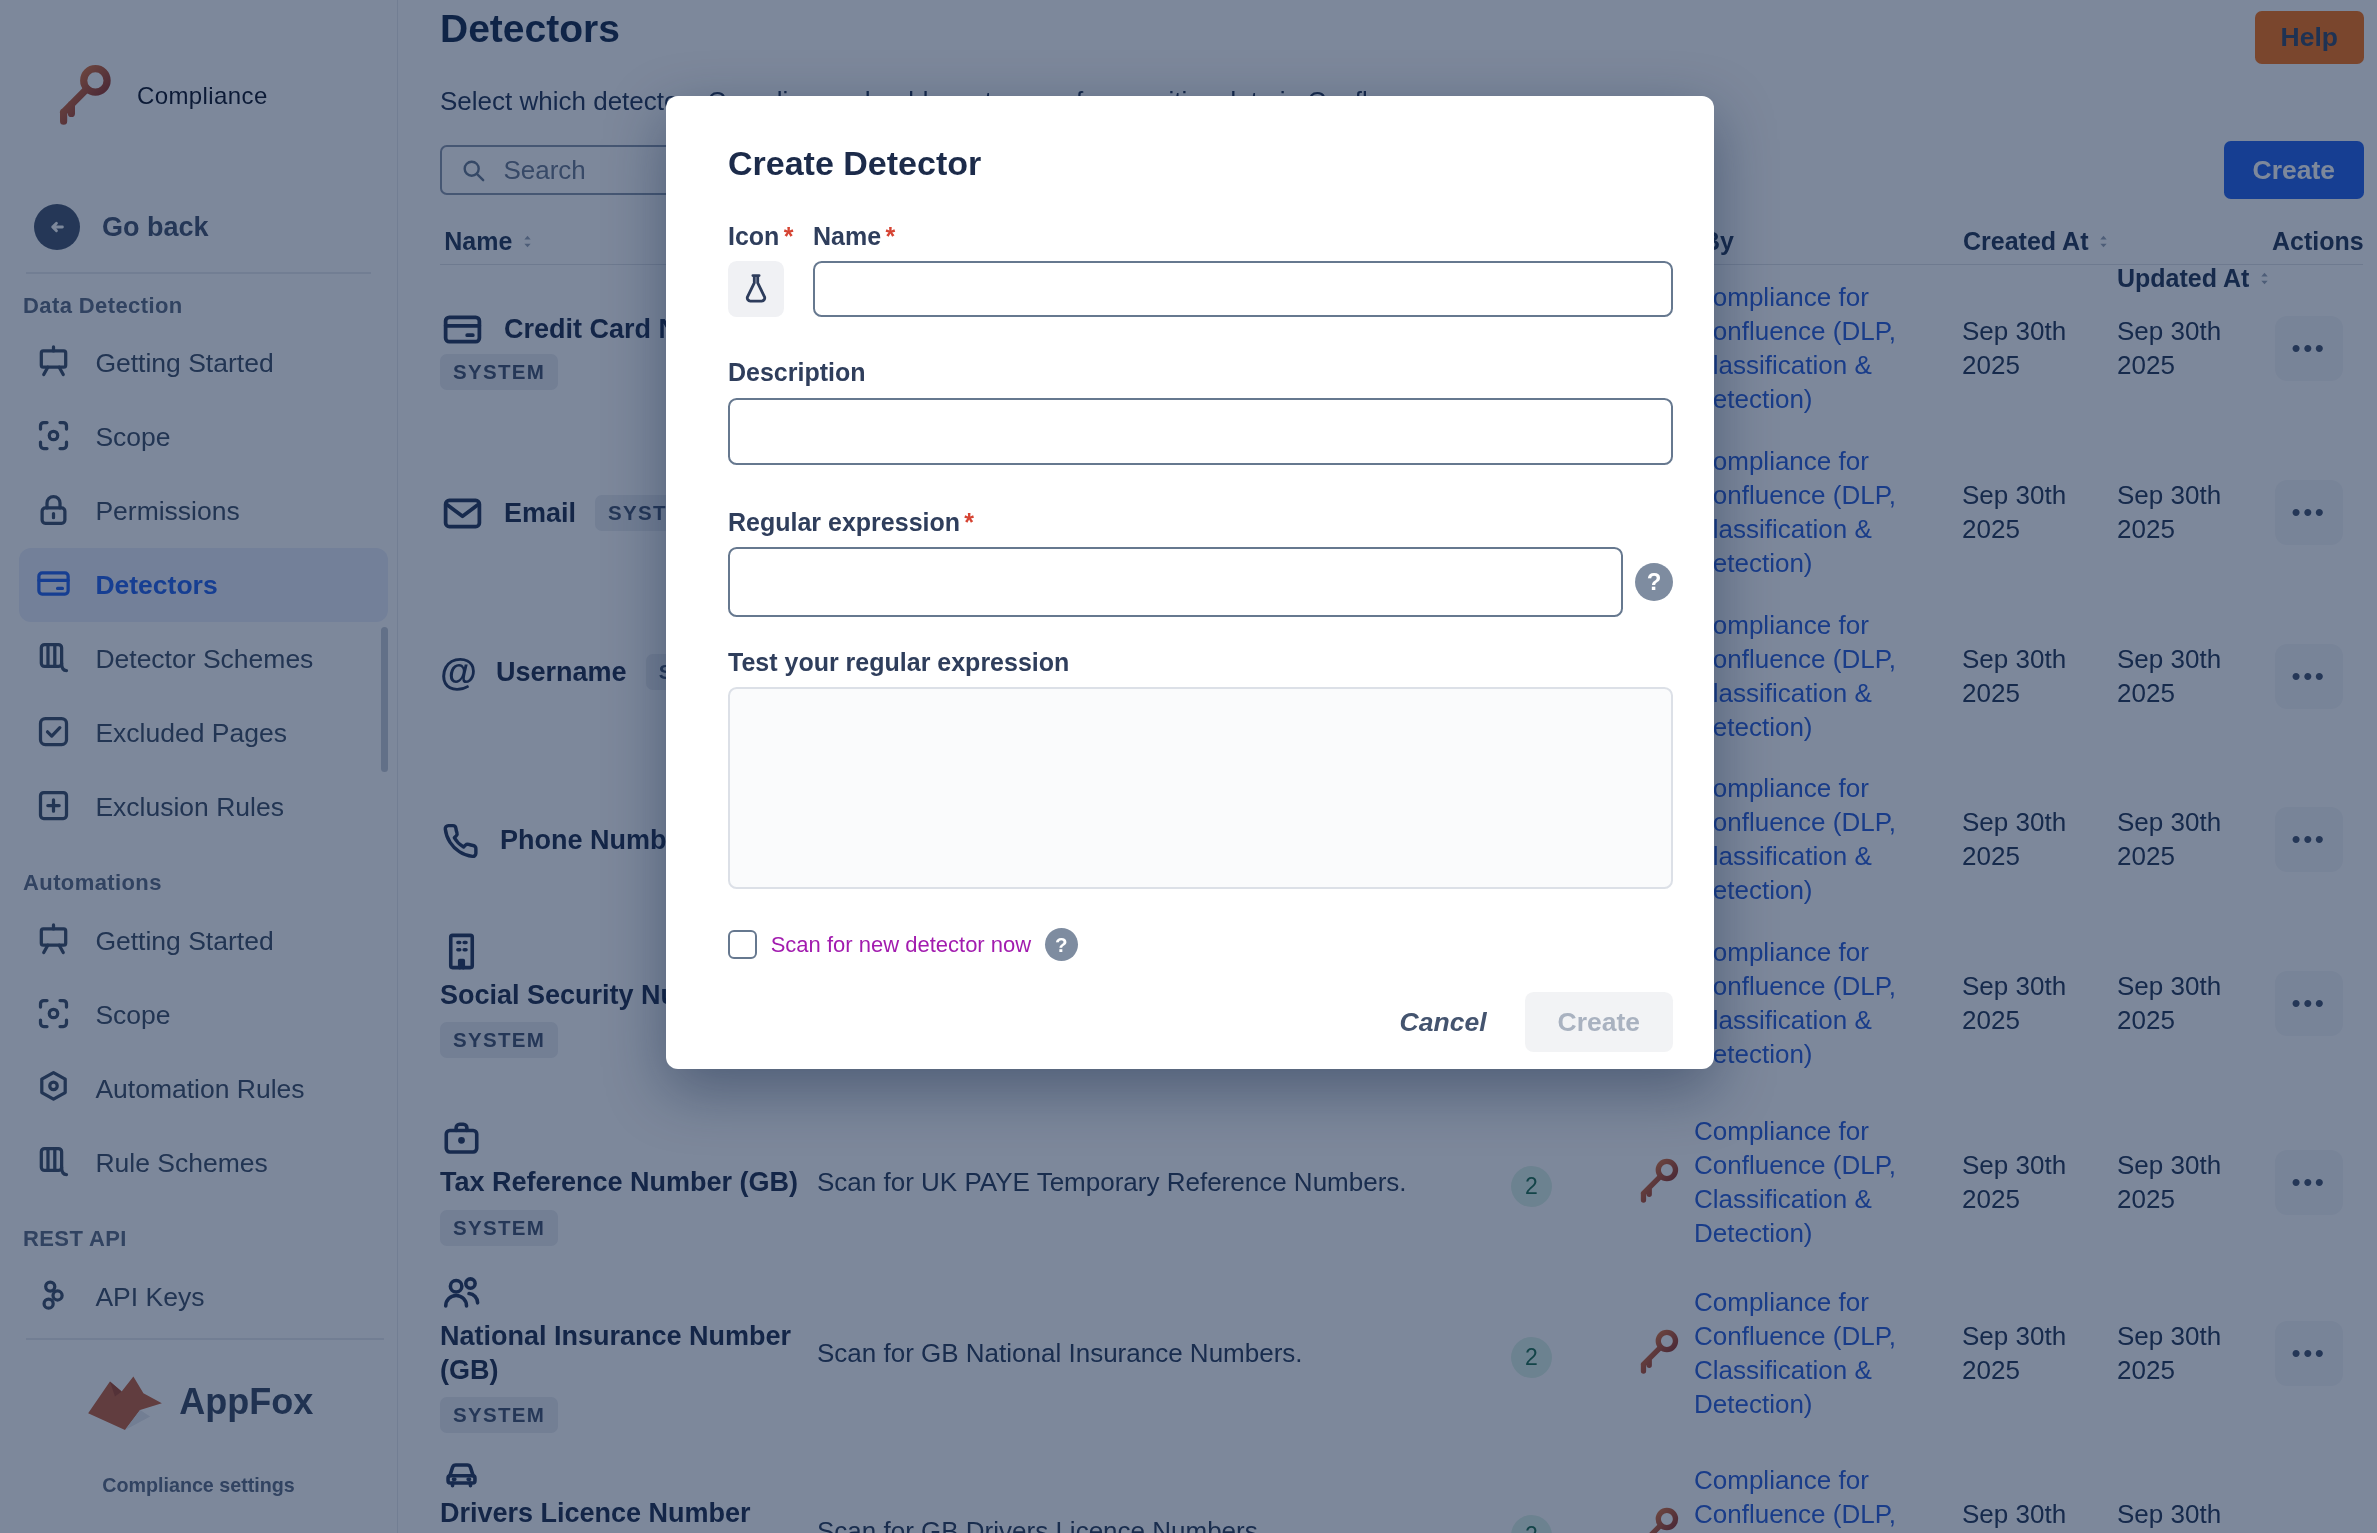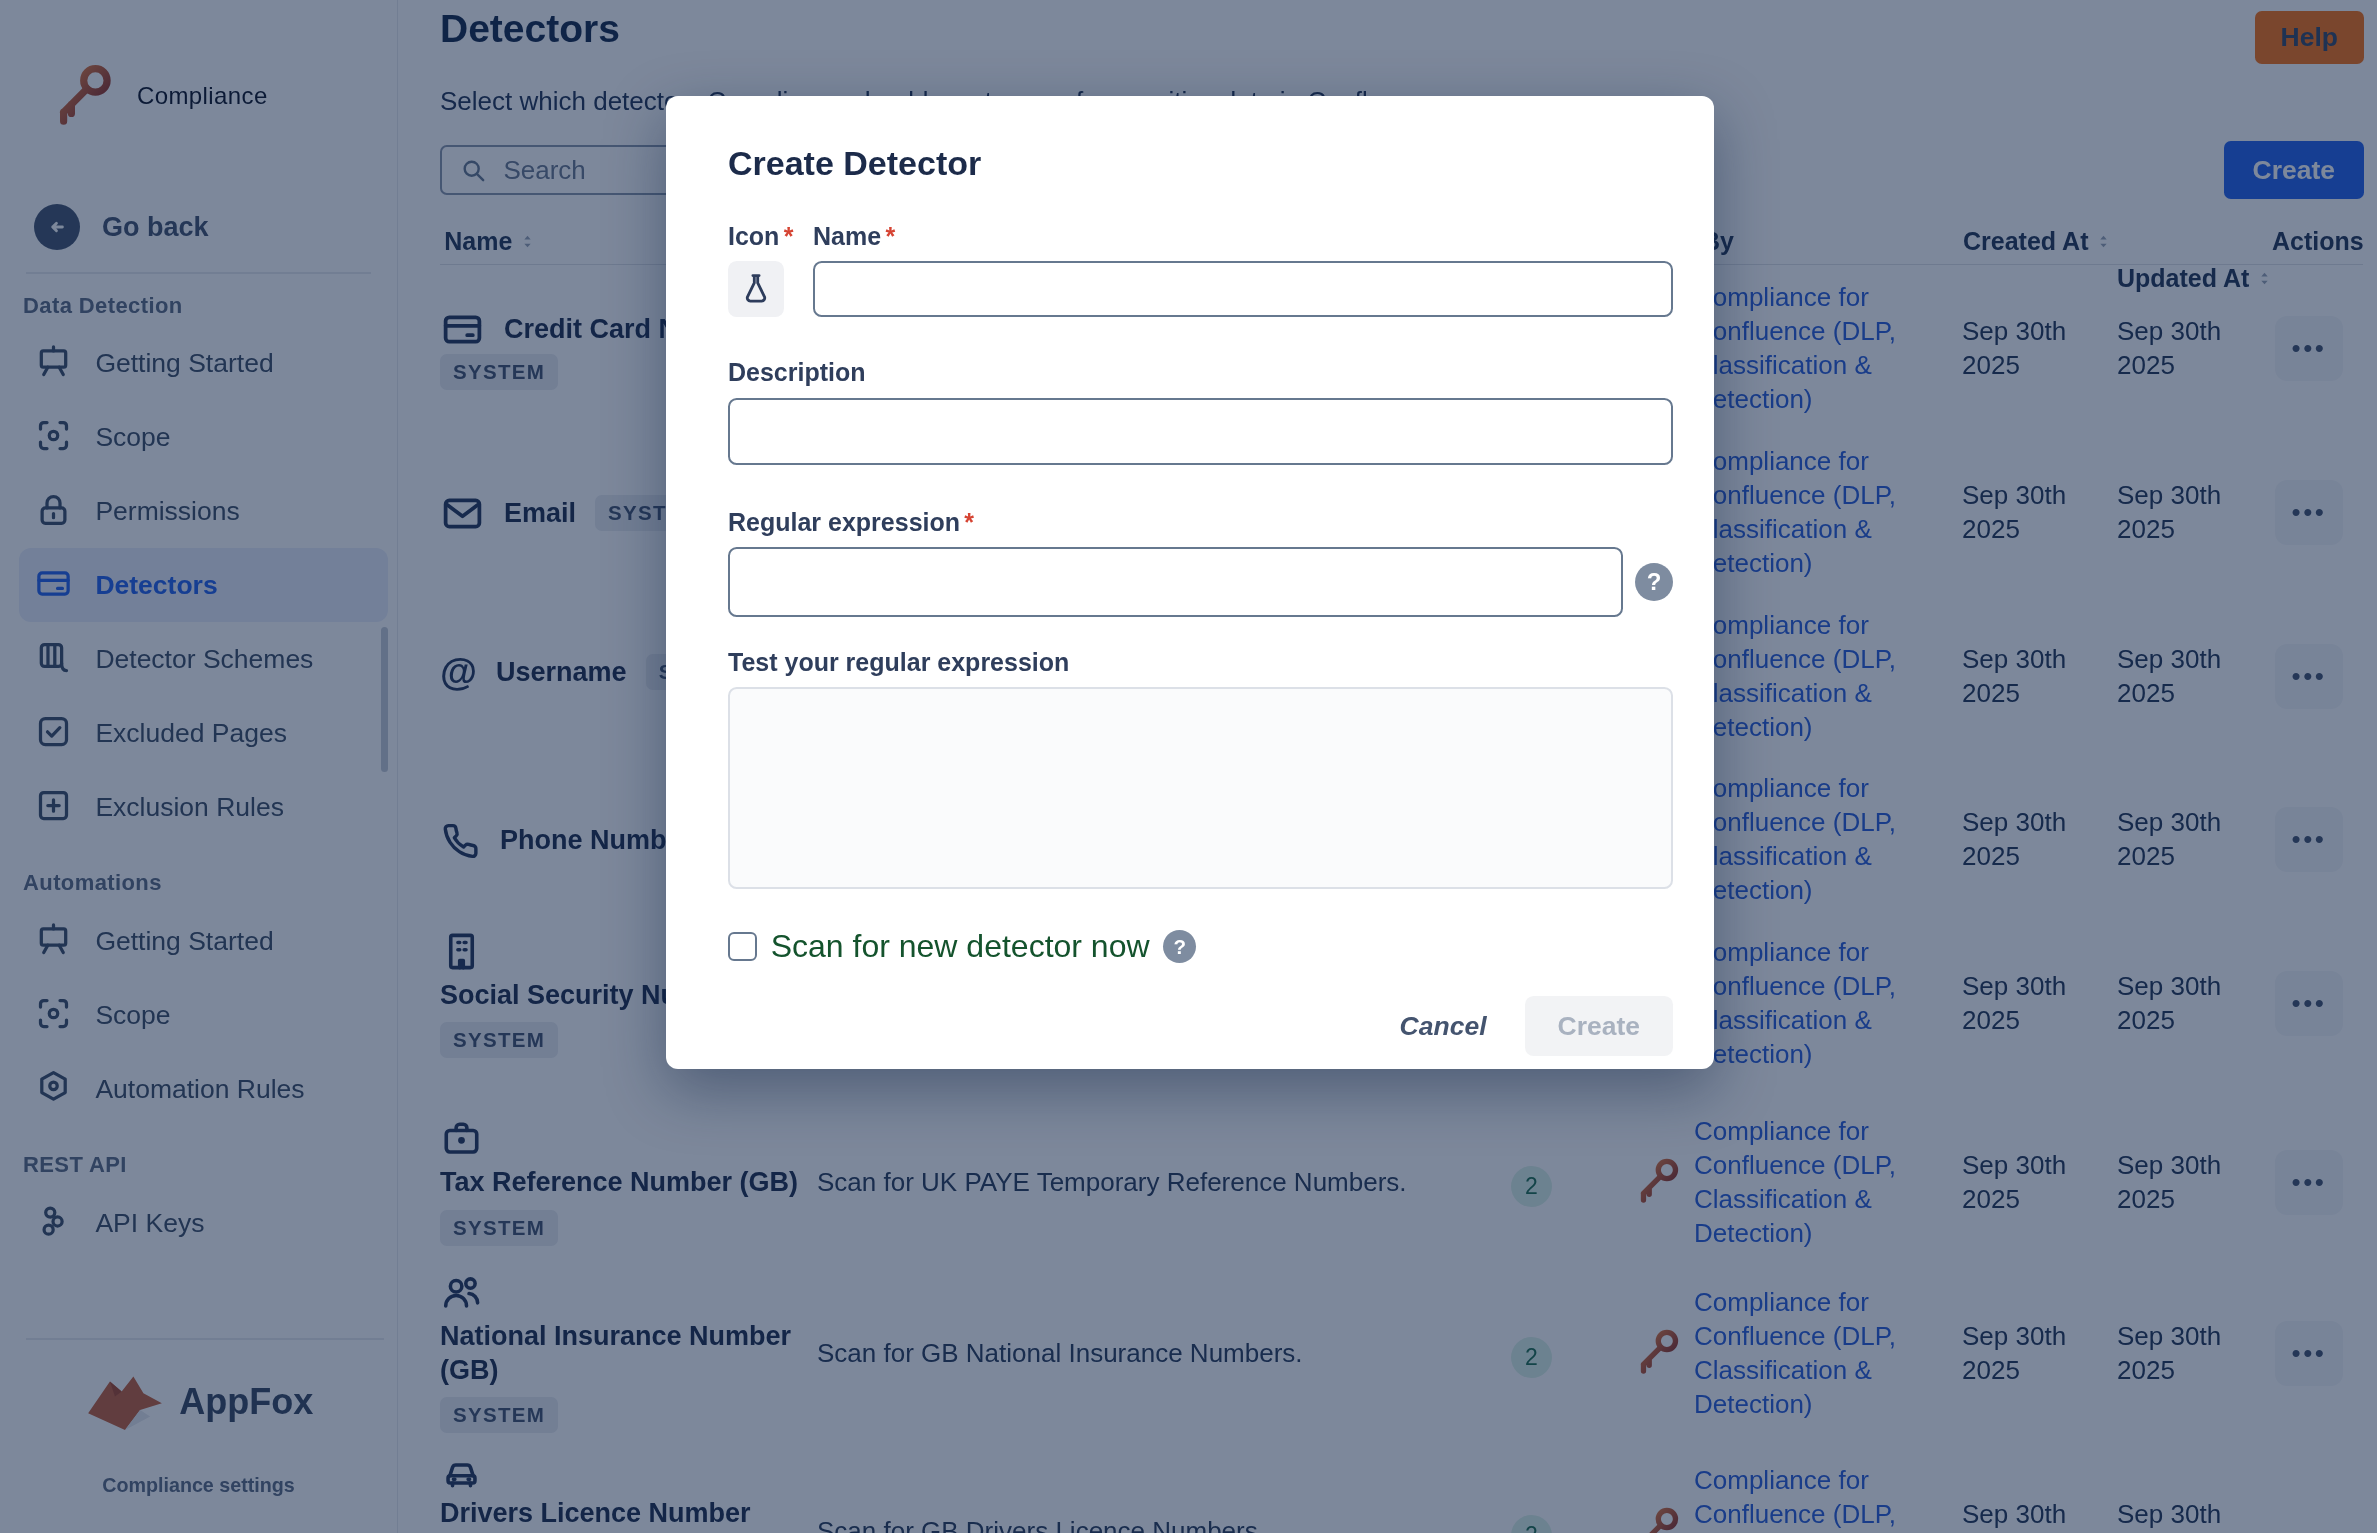--- a/index.html
+++ b/index.html
@@ -124,21 +124,21 @@
     font-size:24px; font-weight:700; display:flex; align-items:center; justify-content:center;
     flex:0 0 auto; cursor:pointer; }
   .qmark.small { width:33px; height:33px; font-size:20.5px; }
   .lbl-test { margin-top:31px; }
   .m-textarea { width:100%; height:202px; margin-top:10.3px; background:#FAFBFC;
     border:2.1px solid #DCE0E7; border-radius:8.6px; resize:none; font-family:inherit;
     font-size:26px; padding:13.7px 17px; color:#172B4D; outline:none; }
   .m-checkrow { display:flex; align-items:center; gap:13.7px; margin-top:36px; }
   .m-checkbox { width:29px; height:29px; border:2.1px solid #66788F; border-radius:6px;
     background:#fff; cursor:pointer; }
-  .m-checklabel { font-size:32px; color:#14532d; }
+  .m-checklabel { font-size:22px; color:#a21caf; }
   .m-footer { display:flex; justify-content:flex-end; align-items:center; gap:38px; margin-top:31px; }
   .cancel-btn { border:none; background:transparent; font-size:26.5px; font-weight:700;
     color:#44546F; font-family:inherit; cursor:pointer;font-style:italic; }
   .create-disabled { height:60px; padding:0 33px; border:none; border-radius:8.6px;
     background:#F2F3F5; color:#A9B2C0; font-size:26.5px; font-weight:700; font-family:inherit; }
 
   .ic { display:block; }
 </style>
 </head>
 <body>
@@ -258,20 +258,28 @@
           <span class="sb-item-label">Scope</span>
         </div>
         <div class="sb-item">
           <span class="ic">
             <svg width="39" height="39" viewBox="0 0 24 24" fill="none" stroke="currentColor" stroke-width="2" stroke-linecap="round" stroke-linejoin="round">
               <path d="M12 2.8l7.2 4.1v8.2L12 19.2 4.8 15.1V6.9z"></path>
                 <circle cx="12" cy="11" r="2.3"></circle>
             </svg></span>
           <span class="sb-item-label">Automation Rules</span>
         </div>
+        <div class="sb-item">
+          <span class="ic">
+            <svg width="39" height="39" viewBox="0 0 24 24" fill="none" stroke="currentColor" stroke-width="2" stroke-linecap="round" stroke-linejoin="round">
+              <rect x="4.5" y="4" width="12.5" height="13.5" rx="2"></rect>
+              <path d="M8.6 4v13.5 M12.8 4v13.5 M17 15.5c0 3 1 4.5 3 4.5"></path>
+            </svg></span>
+          <span class="sb-item-label">Rule Schemes</span>
+        </div>
       </div>
 
       <div class="sb-section-title gap">REST API</div>
       <div class="sb-items">
         <div class="sb-item">
           <span class="ic">
             <svg width="39" height="39" viewBox="0 0 24 24" fill="none" stroke="currentColor" stroke-width="2" stroke-linecap="round" stroke-linejoin="round">
               <circle cx="10" cy="6.5" r="2.8"></circle>
                 <circle cx="14.5" cy="12" r="2.8"></circle>
                 <circle cx="9" cy="17" r="2.8"></circle>

